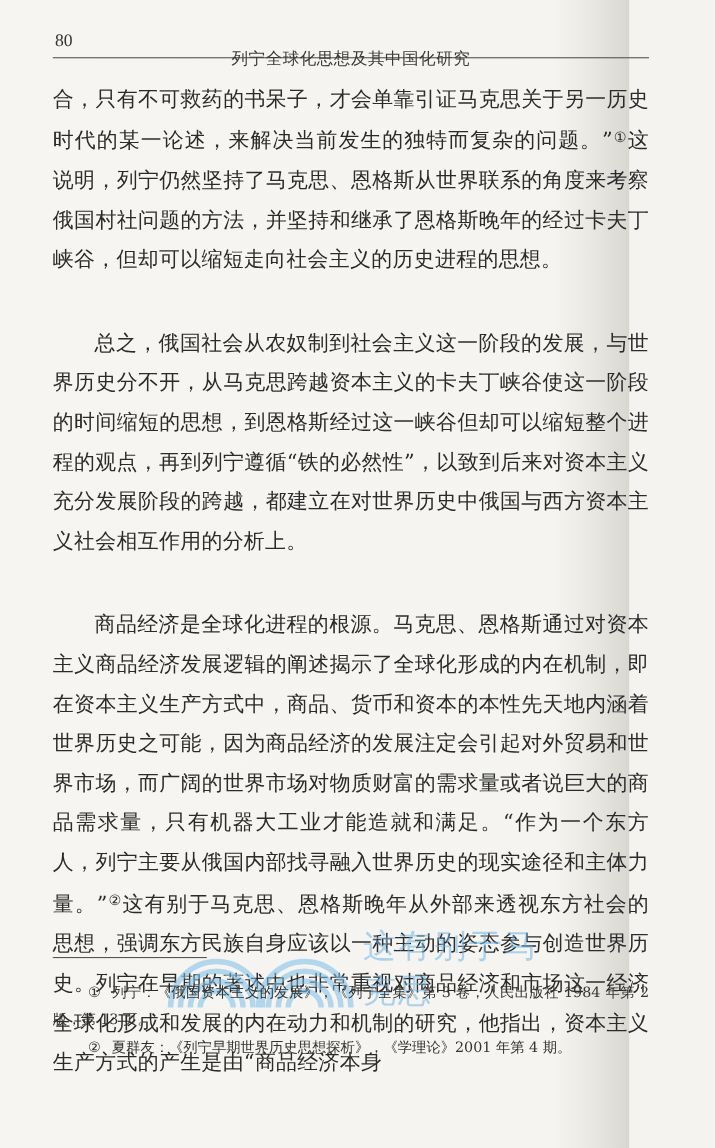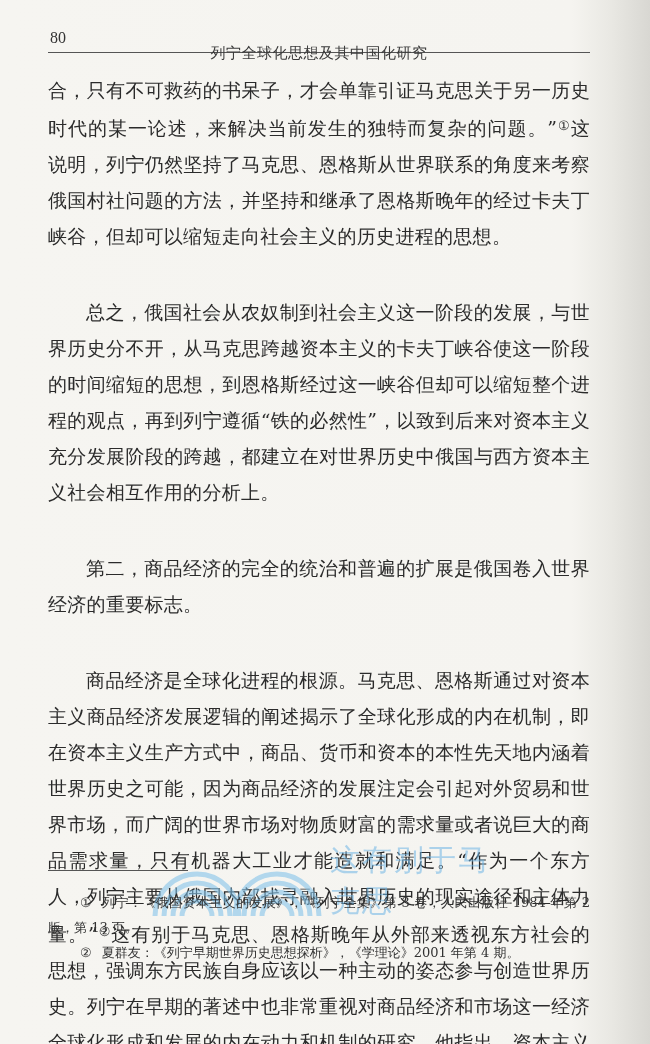--- a/index.html
+++ b/index.html
@@ -11,21 +11,21 @@
       height: 1044px;
       background: #f4f3ef;
       position: relative;
       overflow: hidden;
       font-family: "DejaVu Serif", "Liberation Serif", serif;
       color: #2a2a2a;
     }
     .page {
       position: absolute;
       left: 0; top: 0;
-      width: 650px; height: 1044px;
+      width: 572px; height: 1044px;
       background: linear-gradient(to right, #f6f5f1 0%, #f5f4f0 88%, #e9e8e3 94%, #d8d7d2 100%);
     }
     .header {
       position: absolute;
       left: 48px;
       top: 24px;
       width: 542px;
       height: 28px;
       border-bottom: 1.2px solid #555;
     }
@@ -121,21 +121,20 @@
 <div class="page">
 
   <div class="header">
     <span class="page-number">80</span>
     <span class="running-title">列宁全球化思想及其中国化研究</span>
   </div>
 
   <div class="body-text">
     <p class="para"><span>合，只有不可救药的书呆子，才会单靠引证马克思关于另一历史时代的某一论述，来解决当前发生的独特而复杂的问题。”</span><span class="sup">①</span><span>这说明，列宁仍然坚持了马克思、恩格斯从世界联系的角度来考察俄国村社问题的方法，并坚持和继承了恩格斯晚年的经过卡夫丁峡谷，但却可以缩短走向社会主义的历史进程的思想。</span></p>
     <p class="para indent">总之，俄国社会从农奴制到社会主义这一阶段的发展，与世界历史分不开，从马克思跨越资本主义的卡夫丁峡谷使这一阶段的时间缩短的思想，到恩格斯经过这一峡谷但却可以缩短整个进程的观点，再到列宁遵循“铁的必然性”，以致到后来对资本主义充分发展阶段的跨越，都建立在对世界历史中俄国与西方资本主义社会相互作用的分析上。</p>
-    <p class="para indent">第二，商品经济的完全的统治和普遍的扩展是俄国卷入世界经济的重要标志。</p>
     <p class="para indent"><span>商品经济是全球化进程的根源。马克思、恩格斯通过对资本主义商品经济发展逻辑的阐述揭示了全球化形成的内在机制，即在资本主义生产方式中，商品、货币和资本的本性先天地内涵着世界历史之可能，因为商品经济的发展注定会引起对外贸易和世界市场，而广阔的世界市场对物质财富的需求量或者说巨大的商品需求量，只有机器大工业才能造就和满足。“作为一个东方人，列宁主要从俄国内部找寻融入世界历史的现实途径和主体力量。”</span><span class="sup">②</span><span>这有别于马克思、恩格斯晚年从外部来透视东方社会的思想，强调东方民族自身应该以一种主动的姿态参与创造世界历史。列宁在早期的著述中也非常重视对商品经济和市场这一经济全球化形成和发展的内在动力和机制的研究，他指出，资本主义生产方式的产生是由“商品经济本身</span></p>
   </div>
 
   <div class="watermark">
     <svg class="wm-arcs" width="180" height="80" viewBox="0 0 180 80">
       <g fill="none" stroke="#7cc0ea" stroke-width="5">
         <path d="M5 78 A42 42 0 0 1 89 78"></path>
         <path d="M14 78 A33 33 0 0 1 80 78"></path>
         <path d="M23 78 A24 24 0 0 1 71 78"></path>
         <path d="M32 78 A15 15 0 0 1 62 78"></path>

